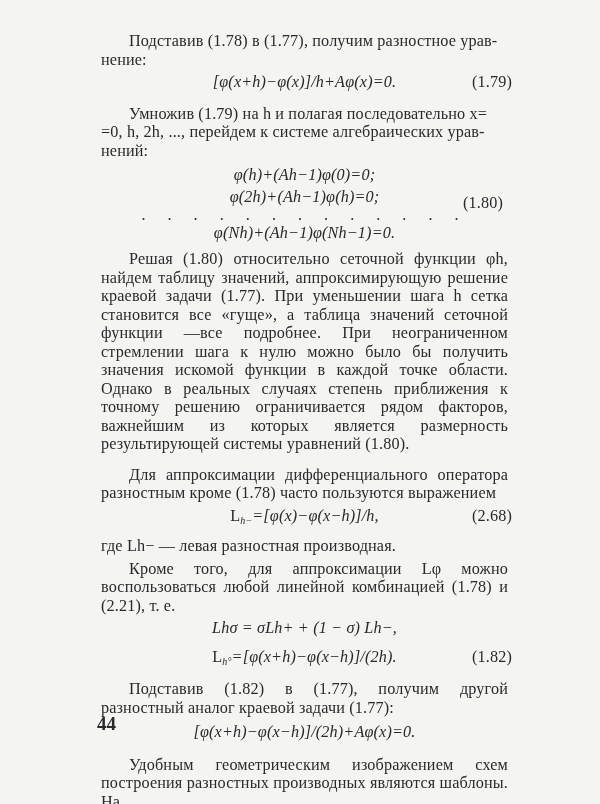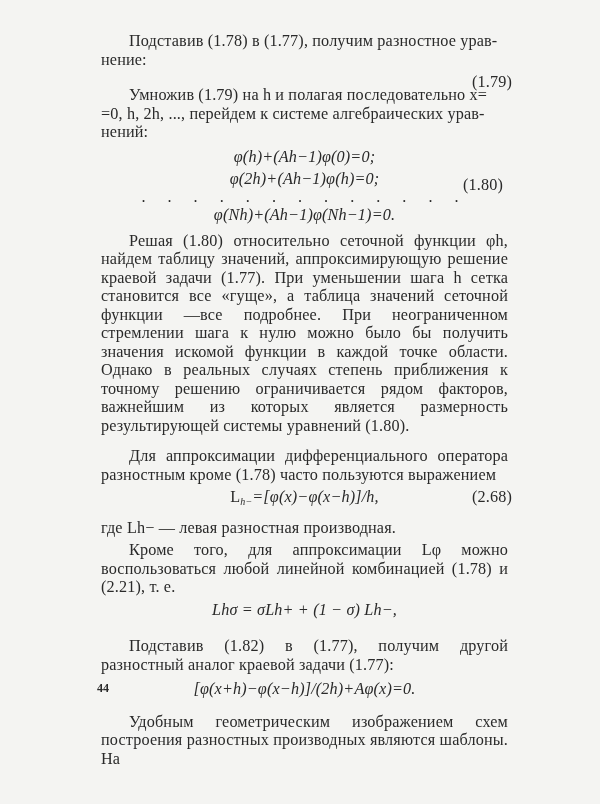--- a/index.html
+++ b/index.html
@@ -31,37 +31,38 @@
       margin: 0;
       white-space: nowrap;
     }
     .eq .num {
       position: absolute; right: 0; top: 0;
     }
     i, .it { font-style: italic; }
     sub { font-size: 10px; vertical-align: -3px; line-height: 0; }
     .dots { letter-spacing: 9px; text-align: center; margin: 0; line-height: 14px; }
     .pageno {
-      position: absolute; left: 97px; top: 681px;
-      font-size: 12px; font-weight: bold;
+      position: absolute; left: 97px; top: 713px;
+      font-size: 19px; font-weight: bold;
     }
   </style>
 </head>
 <body>
 
 <div class="page">
 
   <div style="height:28px"></div>
 
   <p class="p indent">
     <span>Подставив (1.78) в (1.77), получим разностное урав-</span><br>
     <span>нение:</span>
   </p>
 
   <p class="eq" style="margin-top:0;">
+    <span class="it">[φ(x+h)−φ(x)]/h+Aφ(x)=0.</span>
     <span class="num">(1.79)</span>
   </p>
 
   <div style="height:9px"></div>
 
   <p class="p indent">
     <span>Умножив (1.79) на h и полагая последовательно x=</span><br>
     <span>=0, h, 2h, ..., перейдем к системе алгебраических урав-</span><br>
     <span>нений:</span>
   </p>
@@ -92,20 +93,24 @@
   <p class="p">где Lh− — левая разностная производная.</p>
 
   <p class="p indent">Кроме того, для аппроксимации Lφ можно воспользоваться любой линейной комбинацией (1.78) и (2.21), т. е.</p>
 
   <p class="eq it" style="margin-top:2px;">Lhσ = σLh+ + (1 − σ) Lh−,</p>
 
   <div style="height:4px"></div>
 
 
 
+  <p class="eq" style="margin-top:6px;">
+    <span>L</span><sub class="it">h°</sub><span class="it">=[φ(x+h)−φ(x−h)]/(2h).</span>
+    <span class="num">(1.82)</span>
+  </p>
 
   <div style="height:10px"></div>
 
   <p class="p indent">Подставив (1.82) в (1.77), получим другой разностный аналог краевой задачи (1.77):</p>
 
   <p class="eq it" style="margin-top:6px;">[φ(x+h)−φ(x−h)]/(2h)+Aφ(x)=0.</p>
 
   <div style="height:10px"></div>
 
   <p class="p indent">Удобным геометрическим изображением схем построения разностных производных являются шаблоны. На</p>

